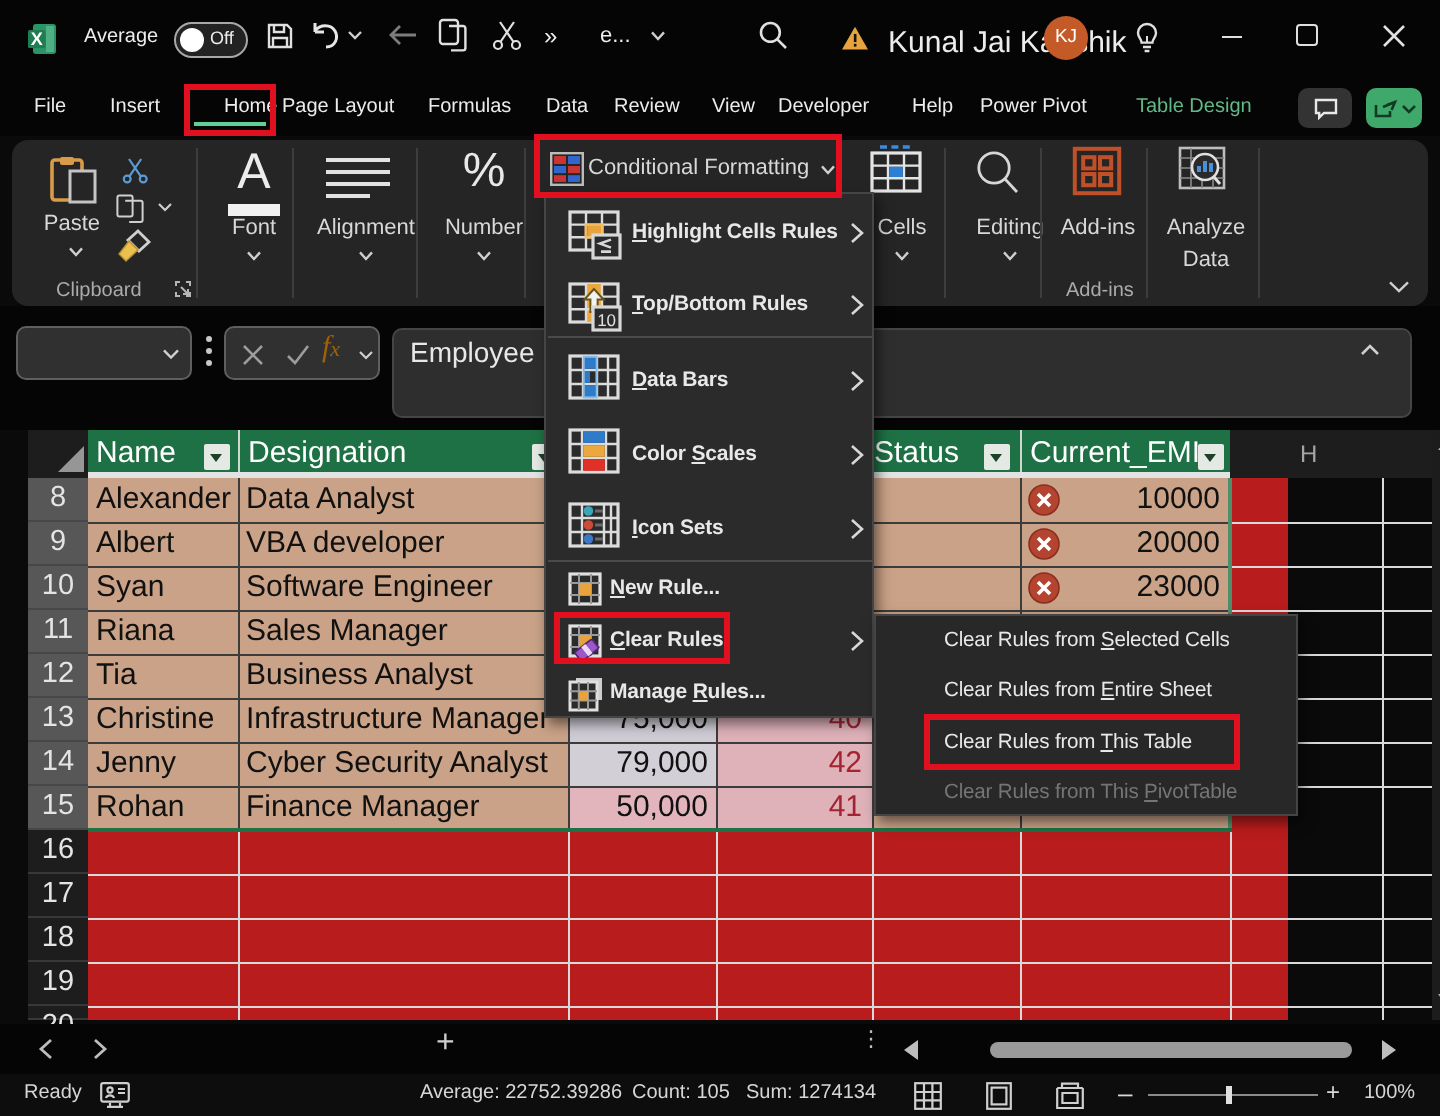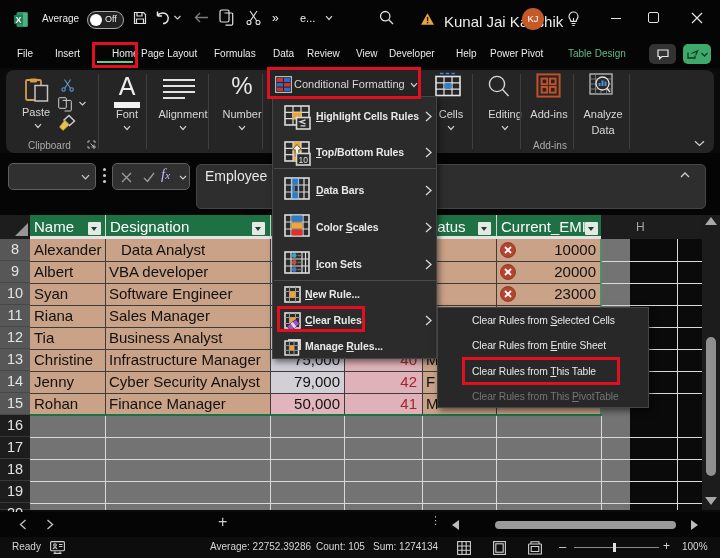--- a/index.html
+++ b/index.html
@@ -16,21 +16,21 @@
   .ribbon{position:absolute;left:6px;top:70px;width:708px;height:83px;background:#252525;border-radius:8px;}
   .rsep{position:absolute;top:4px;width:1px;height:75px;background:#3d3d3d;}
   .rlbl{position:absolute;font-size:11px;color:#d8d8d8;white-space:nowrap;text-align:center;}
   .rglbl{position:absolute;font-size:10px;color:#ababab;white-space:nowrap;}
   .chev{position:absolute;width:7px;height:7px;}
   .chev svg{display:block}
   
   .fbar{position:absolute;left:0;top:153px;width:720px;height:62px;background:#050505;}
   .fbox{position:absolute;background:#303030;border:1px solid #5f5f5f;border-radius:5px;}
   
-  .grid{position:absolute;left:0;top:215px;width:630px;height:295px;background:#737373;}
+  .grid{position:absolute;left:14px;top:215px;width:630px;height:295px;background:#b91c1c;}
   .rowhead{position:absolute;left:0;width:30px;height:22px;background:#1d1d1d;color:#e4e4e4;
      font-size:14.5px;text-align:center;line-height:21px;border-bottom:1px solid #383838;}
   .rowhead.sel{background:#575757;border-bottom:1px solid #474747;}
   .hcell{position:absolute;top:0;height:23px;background:#1e7145;color:#fff;font-size:15px;
      line-height:23px;white-space:nowrap;overflow:hidden;}
   .filterbtn{position:absolute;top:7px;width:13px;height:13px;background:#e4e9e4;border-radius:1px;}
   .filterbtn:after{content:"";position:absolute;left:3px;top:5px;border-left:3.5px solid transparent;
      border-right:3.5px solid transparent;border-top:4px solid #1c4028;}
   .cell{position:absolute;height:22px;font-size:15px;color:#111;line-height:21px;white-space:nowrap;overflow:hidden;}
   .tan{background:#c9a287;}
@@ -287,21 +287,21 @@
       </span>
     <span class="ab" style="left:103px;top:15px;width:3px;height:3px;border-radius:50%;background:#c8c8c8;box-shadow:0 6px 0 #c8c8c8,0 12px 0 #c8c8c8;"></span>
     <div class="fbox" style="left:112px;top:10px;width:78px;height:27px;"></div>
 
     <svg class="ab" style="left:121px;top:19px" width="11" height="11" viewBox="0 0 11 11" stroke="#9d9d9d" stroke-width="1.3">
         <path d="M1 1 L10 10 M10 1 L1 10"></path>
       </svg>
     <svg class="ab" style="left:143px;top:19px" width="12" height="11" viewBox="0 0 12 11" fill="none" stroke="#9d9d9d" stroke-width="1.3">
         <path d="M1 6 L4.5 9.5 L11 1"></path>
       </svg>
-    <div class="ab" style="left:161px;top:13px;color:#c4b5fd;font-size:15px;font-style:italic;font-family:'Liberation Serif',serif;">f<span style="font-size:11px">x</span></div>
+    <div class="ab" style="left:161px;top:13px;color:#a16207;font-size:15px;font-style:italic;font-family:'Liberation Serif',serif;">f<span style="font-size:11px">x</span></div>
     <span class="chev" style="left:179px;top:22px">
         <svg width="8" height="5" viewBox="0 0 8 5" fill="none" stroke="#cfcfcf" stroke-width="1.1">
           <path d="M1 1 L4 4 L7 1"></path>
         </svg>
       </span>
     <div class="fbox" style="left:196px;top:11px;width:510px;height:45px;background:#2e2e2e;border-color:#454545;"></div>
     <div class="ab" style="left:205px;top:15px;color:#e8e8e8;font-size:14px;">Employee</div>
     <span class="chev" style="left:680px;top:19px">
         <svg width="10" height="6" viewBox="0 0 10 6" fill="none" stroke="#cfcfcf" stroke-width="1.3">
           <path d="M1 5 L5 1 L9 5"></path>
@@ -339,21 +339,21 @@
         <div class="rowhead sel" style="top:178px;height:22px;">15</div>
         <div class="rowhead" style="top:200px;height:22px;">16</div>
         <div class="rowhead" style="top:222px;height:22px;">17</div>
         <div class="rowhead" style="top:244px;height:22px;">18</div>
         <div class="rowhead" style="top:266px;height:22px;">19</div>
         <div class="rowhead" style="top:288px;height:7px;">20</div>
       </div>
 
     <div id="cells">
         <div class="cell tan" style="left:30px;top:24px;width:75px;padding-left:4px;">Alexander</div>
-        <div class="cell tan" style="left:105px;top:24px;width:165px;padding-left:16px;">Data Analyst</div>
+        <div class="cell tan" style="left:105px;top:24px;width:165px;padding-left:4px;">Data Analyst</div>
         <div class="cell tan" style="left:30px;top:46px;width:75px;padding-left:4px;">Albert</div>
         <div class="cell tan" style="left:105px;top:46px;width:165px;padding-left:4px;">VBA developer</div>
         <div class="cell tan" style="left:30px;top:68px;width:75px;padding-left:4px;">Syan</div>
         <div class="cell tan" style="left:105px;top:68px;width:165px;padding-left:4px;">Software Engineer</div>
         <div class="cell tan" style="left:30px;top:90px;width:75px;padding-left:4px;">Riana</div>
         <div class="cell tan" style="left:105px;top:90px;width:165px;padding-left:4px;">Sales Manager</div>
         <div class="cell tan" style="left:30px;top:112px;width:75px;padding-left:4px;">Tia</div>
         <div class="cell tan" style="left:105px;top:112px;width:165px;padding-left:4px;">Business Analyst</div>
         <div class="cell tan" style="left:30px;top:134px;width:75px;padding-left:4px;">Christine</div>
         <div class="cell tan" style="left:105px;top:134px;width:165px;padding-left:4px;">Infrastructure Manager</div>

